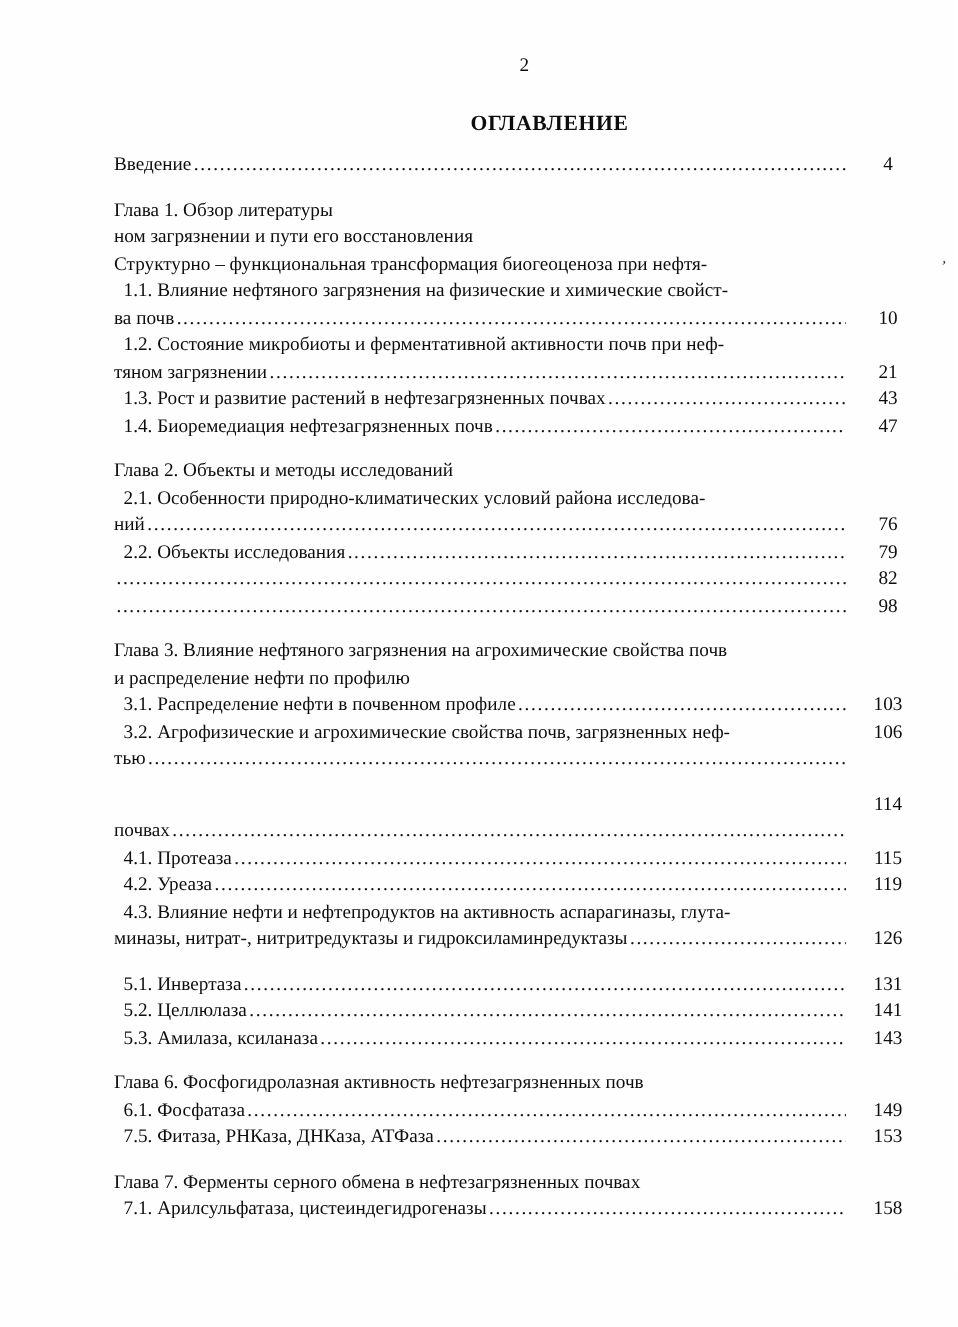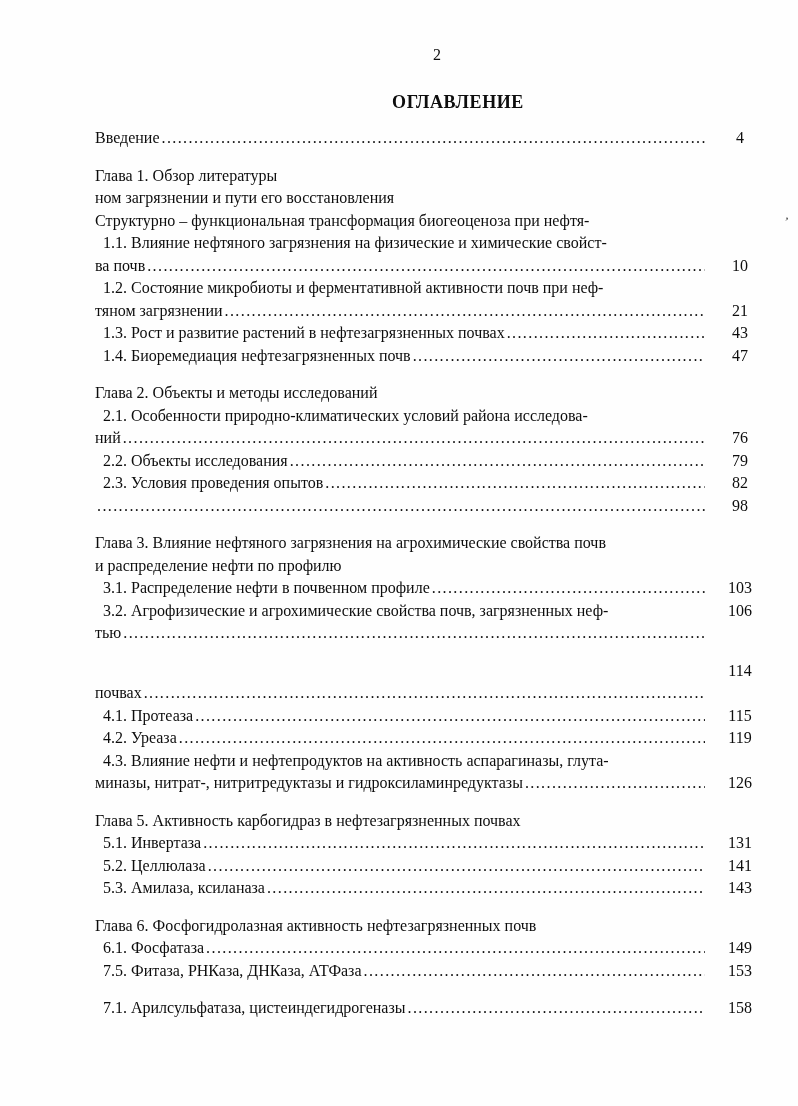--- a/index.html
+++ b/index.html
@@ -129,21 +129,20 @@
             <span class="txt">ний</span>
             <span class="dots">................................................................................................................................................................</span>
             <span class="pg">76</span>
           </div>
           <div class="row">
             <span class="txt ind">2.2. Объекты исследования</span>
             <span class="dots">................................................................................................................................................................</span>
             <span class="pg">79</span>
           </div>
           <div class="row">
-            <span class="txt ind">2.3. Условия проведения опытов</span>
             <span class="dots">................................................................................................................................................................</span>
             <span class="pg">82</span>
           </div>
           <div class="row">
             <span class="dots">................................................................................................................................................................</span>
             <span class="pg">98</span>
           </div>
         </div>
         <div class="toc-section">
           <div class="row">
@@ -192,23 +191,20 @@
             <span class="txt ind">4.3. Влияние нефти и нефтепродуктов на активность аспарагиназы, глута-</span>
           </div>
           <div class="row">
             <span class="txt">миназы, нитрат-, нитритредуктазы и гидроксиламинредуктазы</span>
             <span class="dots">................................................................................................................................................................</span>
             <span class="pg">126</span>
           </div>
         </div>
         <div class="toc-section">
           <div class="row">
-            <span class="txt">Глава 5. Активность карбогидраз в нефтезагрязненных почвах</span>
-          </div>
-          <div class="row">
             <span class="txt ind">5.1. Инвертаза</span>
             <span class="dots">................................................................................................................................................................</span>
             <span class="pg">131</span>
           </div>
           <div class="row">
             <span class="txt ind">5.2. Целлюлаза</span>
             <span class="dots">................................................................................................................................................................</span>
             <span class="pg">141</span>
           </div>
           <div class="row">
@@ -226,20 +222,23 @@
             <span class="dots">................................................................................................................................................................</span>
             <span class="pg">149</span>
           </div>
           <div class="row">
             <span class="txt ind">7.5. Фитаза, РНКаза, ДНКаза, АТФаза</span>
             <span class="dots">................................................................................................................................................................</span>
             <span class="pg">153</span>
           </div>
         </div>
         <div class="toc-section">
+          <div class="row">
+            <span class="txt">Глава 7. Ферменты серного обмена в нефтезагрязненных почвах</span>
+          </div>
           <div class="row">
             <span class="txt ind">7.1. Арилсульфатаза, цистеиндегидрогеназы</span>
             <span class="dots">................................................................................................................................................................</span>
             <span class="pg">158</span>
           </div>
         </div>
       </div>
   </div>
   <span class="artifact">’</span>
 </div>

